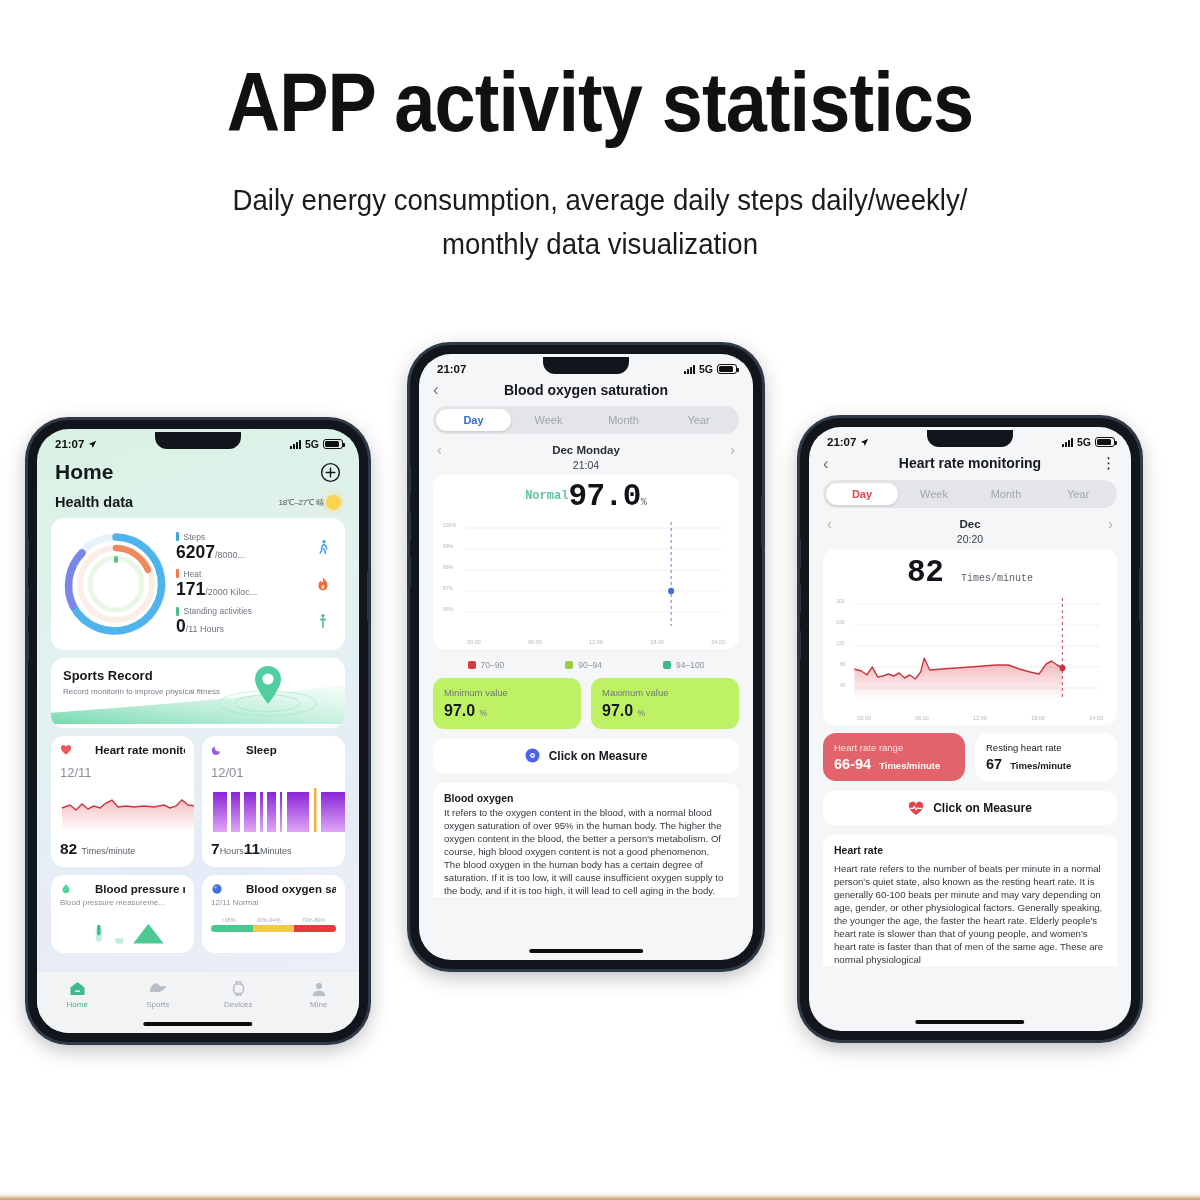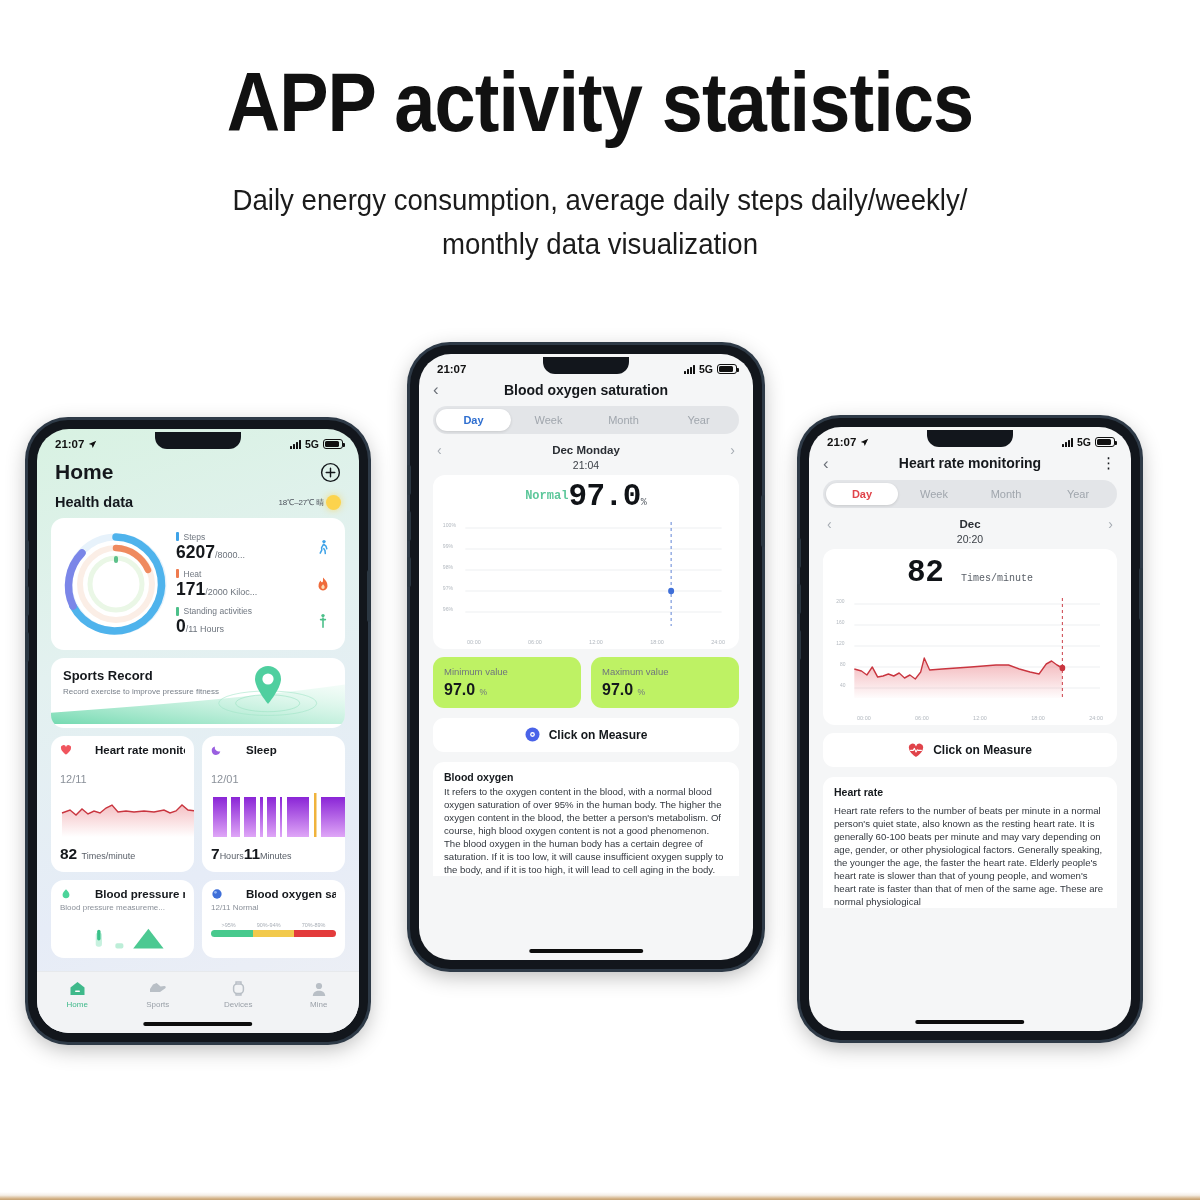--- a/index.html
+++ b/index.html
@@ -125,21 +125,21 @@
   }
   .sp-title { font-size:13px; font-weight:700; color:#15181c; position:relative;}
   .sp-sub { font-size:8px; color:#79808a; margin-top:4px; position:relative;}
   .pin { position:absolute; right:58px; top:6px; }
 
   .duo { display:flex; gap:8px; margin:0 14px 8px 14px;}
   .duo .card { flex:1; margin:0; padding:8px 9px 9px 9px; overflow:hidden;}
   .mini-head { display:flex; align-items:center; gap:23px; }
   .dot-ic { width:12px; height:12px; flex:0 0 auto;}
   .mini-title { font-size:11.5px; font-weight:700; color:#15181c; white-space:nowrap; overflow:hidden;}
-  .mini-date { font-size:11px; color:#8a9099; margin-top:17px;}
+  .mini-date { font-size:13px; color:#8a9099; margin-top:9px;}
   .mini-graph { height:44px; margin-top:8px; }
   .mini-foot { font-size:15.5px; font-weight:700; color:#15181c; margin-top:4px; white-space:nowrap;}
   .mini-foot small { font-size:9px; font-weight:400; color:#585e67;}
   .mini-sub { font-size:8px; color:#8a9099; margin-top:3px;}
 
   .ox-bar-labels { display:flex; justify-content:space-around; font-size:5.5px; color:#a8aeb6; margin-top:10px;}
   .ox-bar { display:flex; height:7px; border-radius:4px; overflow:hidden; margin-top:2px;}
 
   .tabbar {
     position:absolute; left:0; right:0; bottom:0; height:62px;
@@ -321,21 +321,21 @@
             <linearGradient id="gw" x1="0" y1="1" x2="1" y2="0">
               <stop offset="0" stop-color="#5bd3a3" stop-opacity=".85"></stop>
               <stop offset="1" stop-color="#b8efd6" stop-opacity=".15"></stop>
             </linearGradient>
           </defs>
           <path d="M0 70 L312 70 L312 28 Q200 44 0 58 Z" fill="url(#gw)"></path>
           <ellipse cx="230" cy="48" rx="52" ry="13" fill="none" stroke="#9fe4c6" stroke-width="1" opacity=".6"></ellipse>
           <ellipse cx="230" cy="48" rx="34" ry="9" fill="none" stroke="#9fe4c6" stroke-width="1" opacity=".7"></ellipse>
         </svg>
         <div class="sp-title">Sports Record</div>
-        <div class="sp-sub">Record exercise to improve pressure fitness</div>
+        <div class="sp-sub">Record monitorin to improve physical fitness</div>
         <svg class="pin" width="38" height="44" viewBox="0 0 38 44">
           <path d="M19 2a13 13 0 0 0-13 13c0 9.5 13 25 13 25s13-15.5 13-25A13 13 0 0 0 19 2z" fill="#4fcf9f"></path>
           <circle cx="19" cy="15" r="5.6" fill="#fff"></circle>
         </svg>
       </div>
 
       <div class="duo">
         <div class="card">
           <div class="mini-head">
             <svg class="dot-ic" viewBox="0 0 14 14">
@@ -535,20 +535,34 @@
           <div class="xaxis">
             <span>00:00</span>
             <span>06:00</span>
             <span>12:00</span>
             <span>18:00</span>
             <span>24:00</span>
           </div>
         </div>
       </div>
 
+      <div class="legend">
+        <span class="lg">
+            <i style="background:#d93a3a"></i>
+            <span>70–90</span>
+          </span>
+        <span class="lg">
+            <i style="background:#9dcc3a"></i>
+            <span>90–94</span>
+          </span>
+        <span class="lg">
+            <i style="background:#3cb98b"></i>
+            <span>94–100</span>
+          </span>
+      </div>
 
       <div class="twocard">
         <div class="c">
           <div class="c-lbl">Minimum value</div>
           <div class="c-val"><span>97.0</span> <small>%</small></div>
         </div>
         <div class="c">
           <div class="c-lbl">Maximum value</div>
           <div class="c-val"><span>97.0</span> <small>%</small></div>
         </div>
@@ -652,20 +666,30 @@
           <div class="xaxis">
             <span>00:00</span>
             <span>06:00</span>
             <span>12:00</span>
             <span>18:00</span>
             <span>24:00</span>
           </div>
         </div>
       </div>
 
+      <div class="chip-row">
+        <div class="chip red">
+          <div class="t">Heart rate range</div>
+          <div class="v"><span>66-94</span>&nbsp;&nbsp;<small>Times/minute</small></div>
+        </div>
+        <div class="chip white">
+          <div class="t">Resting heart rate</div>
+          <div class="v"><span>67</span>&nbsp;&nbsp;<small>Times/minute</small></div>
+        </div>
+      </div>
 
       <div class="measure">
         <svg width="16" height="15" viewBox="0 0 16 15">
           <path d="M8 14S1 9.5 1 5.2A3.4 3.4 0 0 1 8 3.4 3.4 3.4 0 0 1 15 5.2C15 9.5 8 14 8 14z" fill="#e0434a"></path>
           <path d="M2.6 7.4h2.6l1.2-2 1.6 3.6 1.3-2.2.9 .6h3.2" stroke="#fff" stroke-width="1.1" fill="none" stroke-linecap="round" stroke-linejoin="round"></path>
         </svg>
         <span>Click on Measure</span>
       </div>
 
       <div class="desc">

